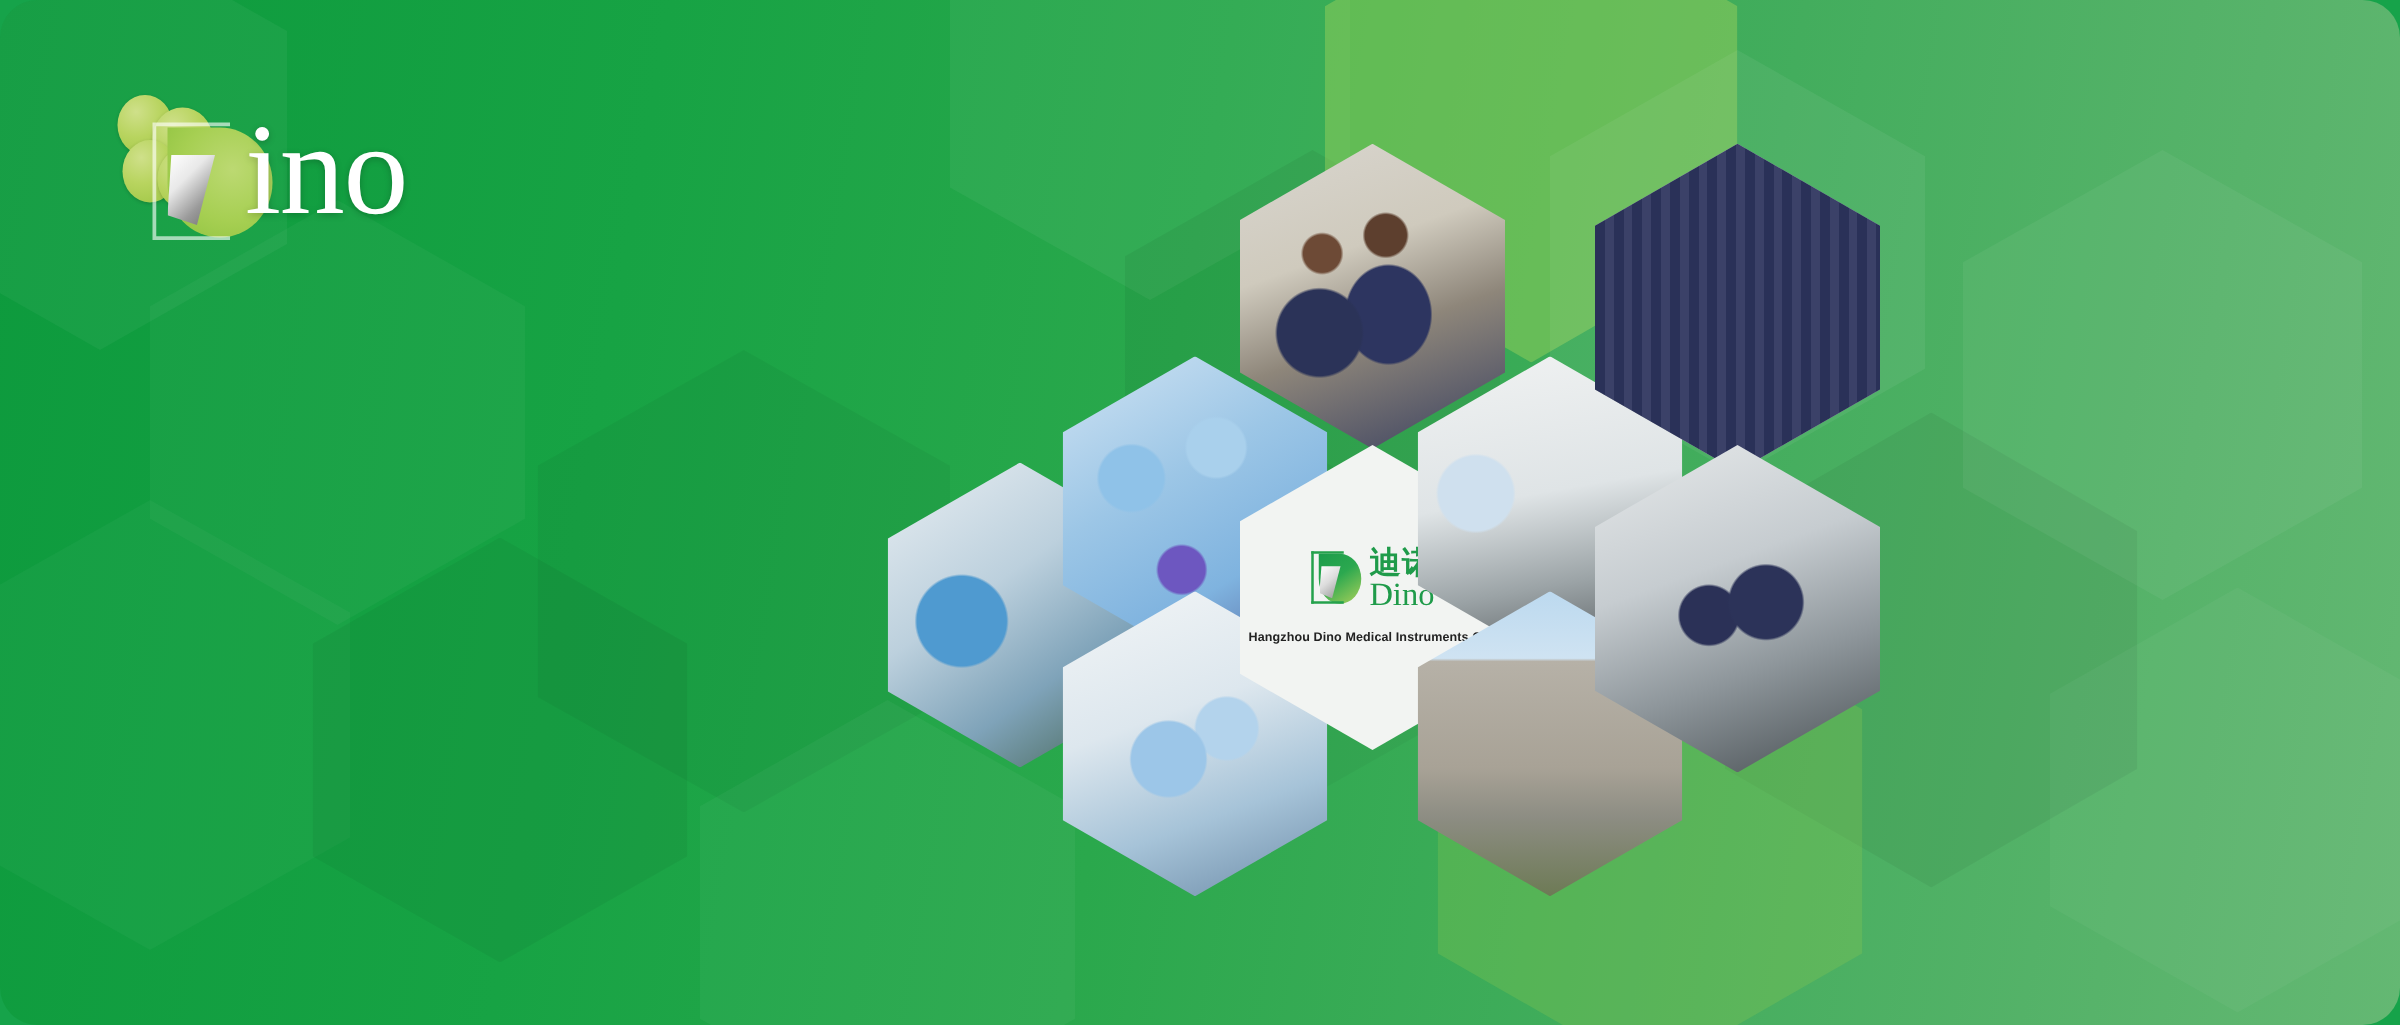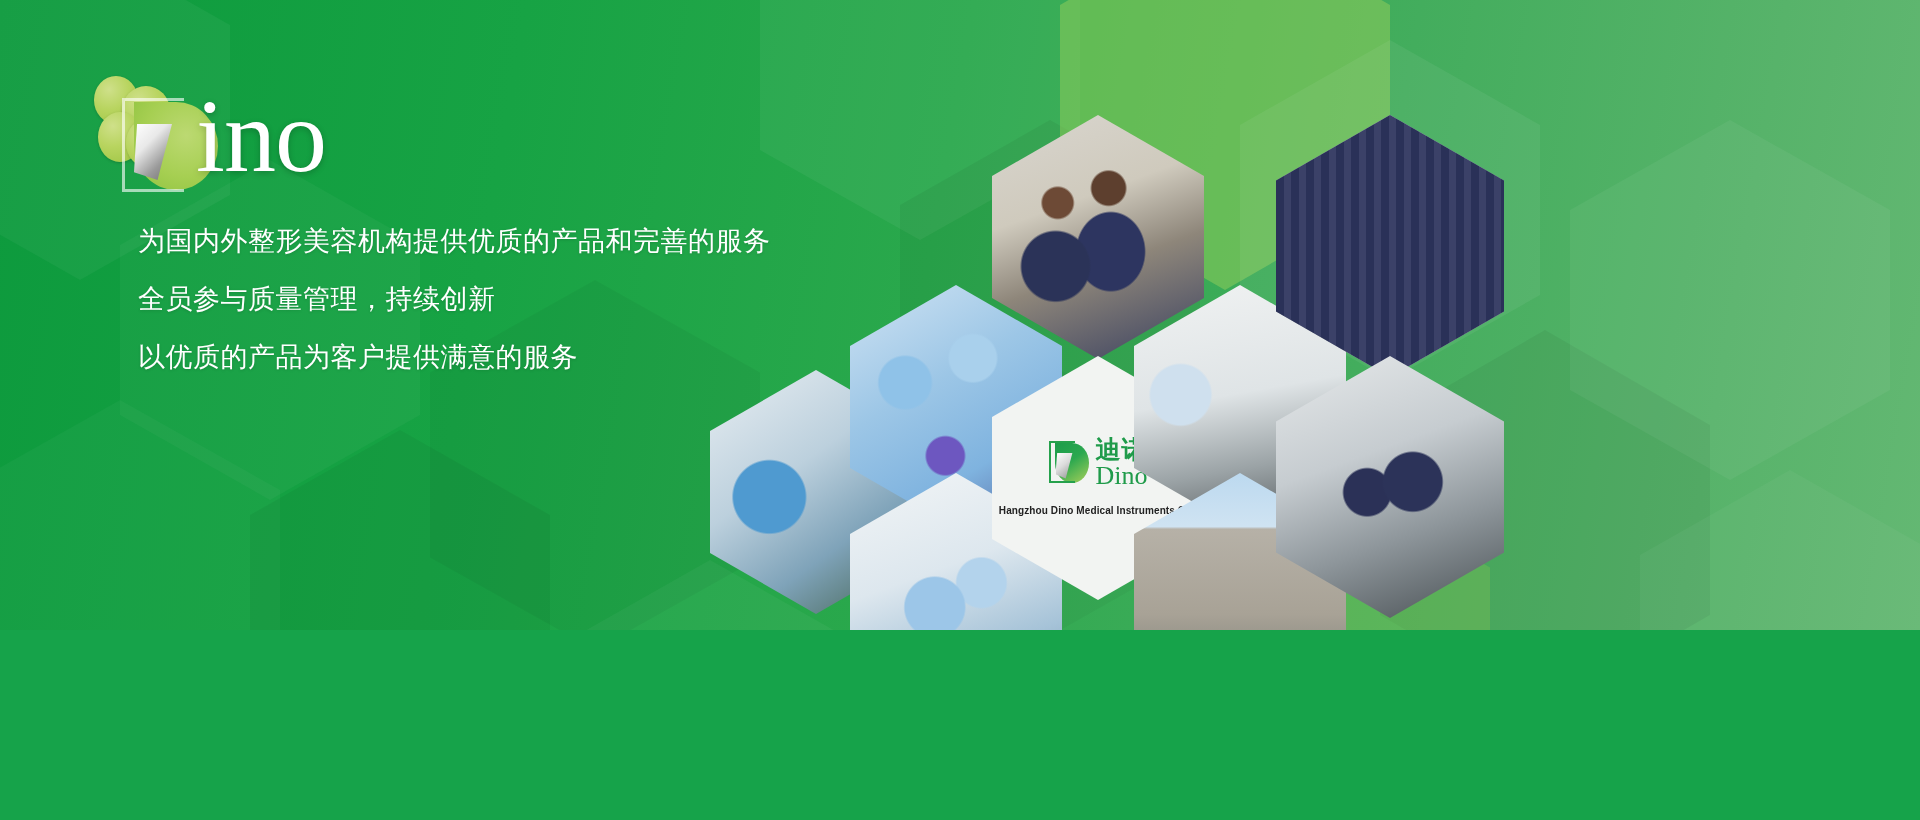--- a/index.html
+++ b/index.html
@@ -1,22 +1,23 @@
 <!DOCTYPE html>
 <html><head>
 <meta charset="utf-8">
 <style>
   html,body{margin:0;padding:0;}
   body{
     width:1920px;height:820px;overflow:hidden;
     font-family:"Liberation Sans","DejaVu Sans",sans-serif;
     background:#16a34a;
   }
-  #stage{position:relative;width:1920px;height:630px;overflow:hidden;
+  #stage{position:relative;width:1920px;height:820px;overflow:hidden;
     background:linear-gradient(100deg,#0d9a3d 0%,#17a344 26%,#2aa84c 48%,#43ad5d 70%,#57b36a 88%,#64b873 100%);
+    border-radius:30px;
   }
 
   
   .bghex{position:absolute;clip-path:polygon(50% 0%,100% 25%,100% 75%,50% 100%,0% 75%,0% 25%);}
 
   
   #logo{position:absolute;left:92px;top:68px;width:360px;height:120px;}
   .leaf{position:absolute;border-radius:50%;
         background:radial-gradient(circle at 34% 28%,#cfe08a 0%,#b8d45f 45%,#9cc442 100%);
         box-shadow:0 1px 3px rgba(0,0,0,.18);}
@@ -128,25 +129,20 @@
     <div class="leaf l3"></div>
     <div class="leaf l4"></div>
     <div class="dmark">
       <div class="disc"></div>
       <div class="curl"></div>
       <div class="frame"></div>
     </div>
     <div class="dword">ino</div>
   </div>
 
-  <div id="slogan">
-    <div class="sl">为国内外整形美容机构提供优质的产品和完善的服务</div>
-    <div class="sl">全员参与质量管理，持续创新</div>
-    <div class="sl">以优质的产品为客户提供满意的服务</div>
-  </div>
 
   <div id="comb">
 
     <div class="hex" style="left:-110px;top:250px;width:212px;height:244px;">
       <div class="ph p-factory"></div>
     </div>
 
     <div class="hex" style="left:30px;top:165px;width:212px;height:244px;">
       <div class="ph p-clean1"></div>
     </div>

